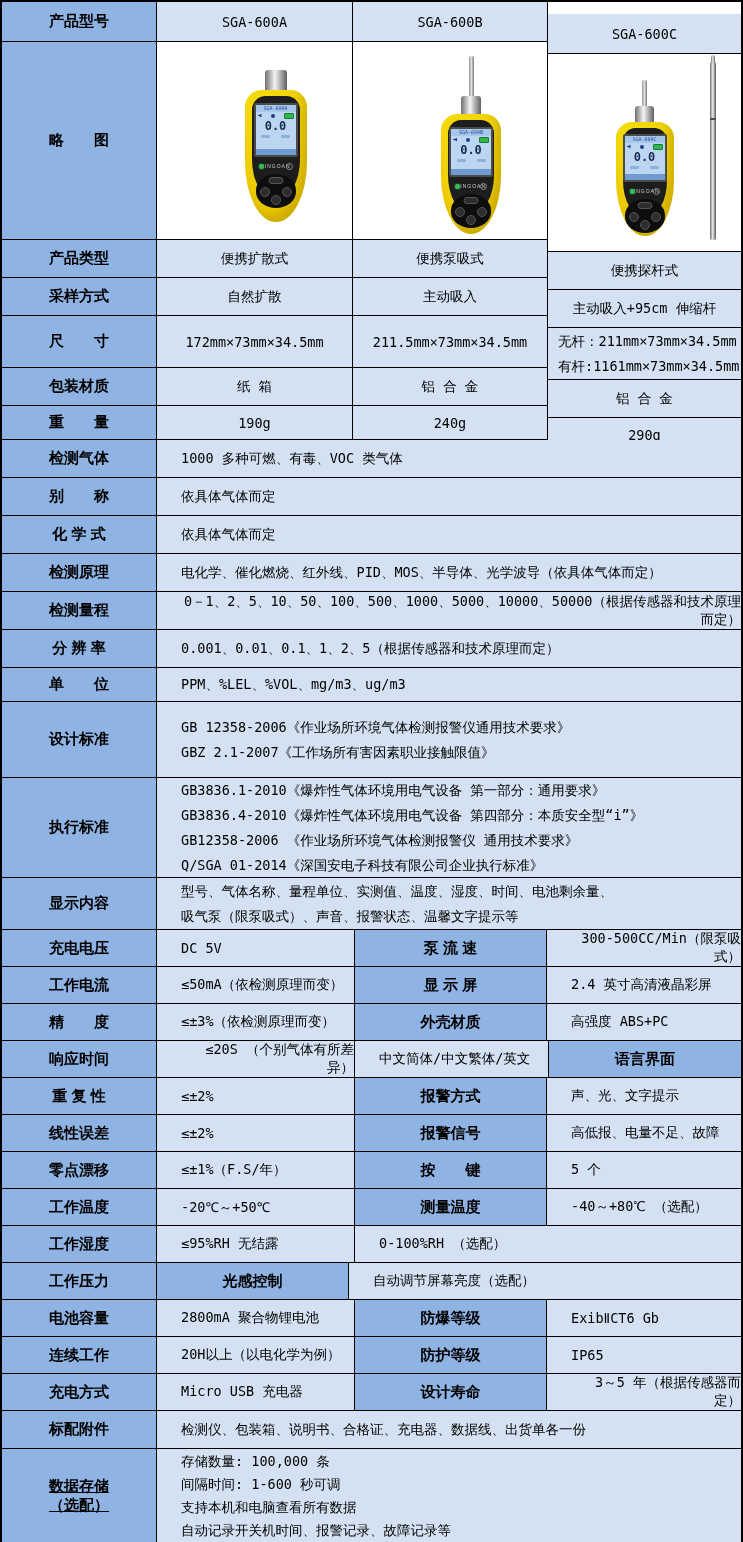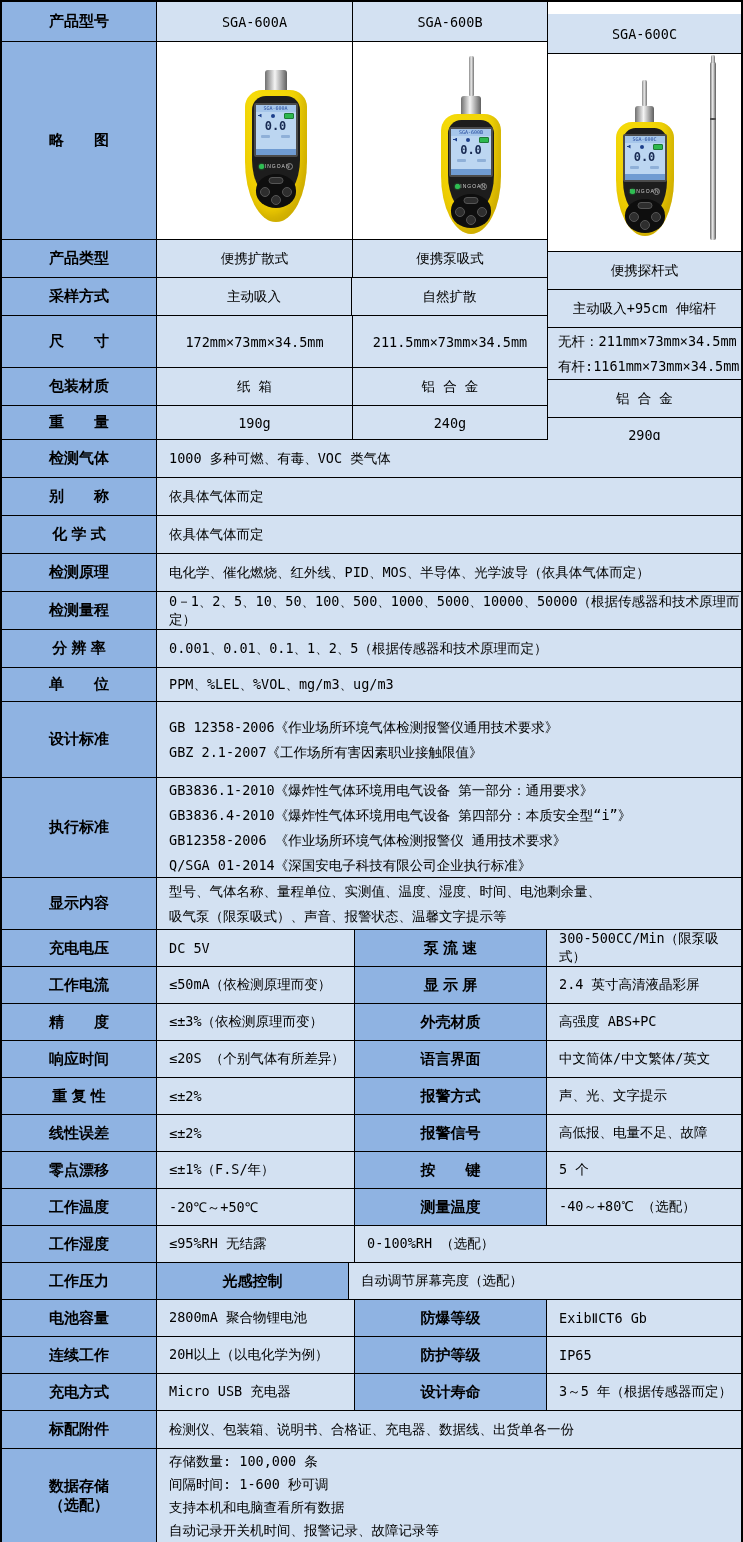--- a/index.html
+++ b/index.html
@@ -28,28 +28,28 @@
            font-family:"Liberation Sans","DejaVu Sans",sans-serif; font-weight:bold; font-size:15px; }
   .w-a   { width:196px; flex:none; }
   .w-b   { width:195px; flex:none; }
   .w-c   { flex:1;margin-top:12px; }
   .v1    { width:198px; flex:none; }
   .lab2  { width:192px; flex:none; }
   .v2    { flex:1; }
 
   .val   { background:#D3E1F2; font-size:13.5px; }
   .v-center { justify-content:center; text-align:center; }
-  .v-left   { padding-left:12px; }
+  .v-left   { padding-left:24px;text-align:right; }
 
   
   .h40{height:40px} .h198{height:198px} .h38{height:38px} .h52{height:52px}
   .h34{height:34px} .h76{height:76px} .h100{height:100px} .h37{height:37px} .h94{height:94px}
 
   .col { flex-direction:column; justify-content:center; align-items:flex-start; }
-  .col.center { align-items:center; }
+  .col.center { align-items:center;text-decoration:underline; }
   .line { line-height:25px; white-space:nowrap; }
   .line-sm { line-height:23px; white-space:nowrap; }
   .line-size { line-height:25px; white-space:nowrap; }
   .pad-l { padding-left:10px; }
 
   
   .sketch { background:#fff; justify-content:center; align-items:flex-start;padding-left:42px; }
   .device { position:relative; flex:none; }
   .probe { width:5px; background:linear-gradient(90deg,#8a8a8a,#e9e9e9 45%,#757575); margin:0 auto; border-radius:2px 2px 1px 1px; }
   .cap   { background:linear-gradient(90deg,#6f6f6f,#f4f4f4 45%,#5f5f5f); margin:0 auto; border-radius:3px 3px 2px 2px; }
@@ -233,22 +233,22 @@
 
   <div class="row h38">
     <div class="cell lab h38">产品类型</div>
     <div class="cell val v-center w-a h38">便携扩散式</div>
     <div class="cell val v-center w-b h38">便携泵吸式</div>
     <div class="cell val v-center w-c h38">便携探杆式</div>
   </div>
 
   <div class="row h38">
     <div class="cell lab h38">采样方式</div>
+    <div class="cell val v-center w-a h38">自然扩散</div>
     <div class="cell val v-center w-b h38">主动吸入</div>
-    <div class="cell val v-center w-a h38">自然扩散</div>
     <div class="cell val v-center w-c h38">主动吸入+95cm 伸缩杆</div>
   </div>
 
   <div class="row h52">
     <div class="cell lab h52">尺　　寸</div>
     <div class="cell val v-center w-a h52">172mm×73mm×34.5mm</div>
     <div class="cell val v-center w-b h52">211.5mm×73mm×34.5mm</div>
     <div class="cell val col w-c h52 pad-l">
       <div class="line-size">无杆：211mm×73mm×34.5mm</div>
       <div class="line-size">有杆:1161mm×73mm×34.5mm</div>
@@ -338,22 +338,22 @@
   </div>
   <div class="row h37">
     <div class="cell lab h37">精　　度</div>
     <div class="cell val v-left v1 h37">≤±3%（依检测原理而变）</div>
     <div class="cell lab lab2 h37">外壳材质</div>
     <div class="cell val v-left v2 h37">高强度 ABS+PC</div>
   </div>
   <div class="row h37">
     <div class="cell lab h37">响应时间</div>
     <div class="cell val v-left v1 h37">≤20S （个别气体有所差异）</div>
+    <div class="cell val v-left v2 h37">中文简体/中文繁体/英文</div>
     <div class="cell lab lab2 h37">语言界面</div>
-    <div class="cell val v-left v2 h37">中文简体/中文繁体/英文</div>
   </div>
   <div class="row h37">
     <div class="cell lab h37">重 复 性</div>
     <div class="cell val v-left v1 h37">≤±2%</div>
     <div class="cell lab lab2 h37">报警方式</div>
     <div class="cell val v-left v2 h37">声、光、文字提示</div>
   </div>
   <div class="row h37">
     <div class="cell lab h37">线性误差</div>
     <div class="cell val v-left v1 h37">≤±2%</div>

